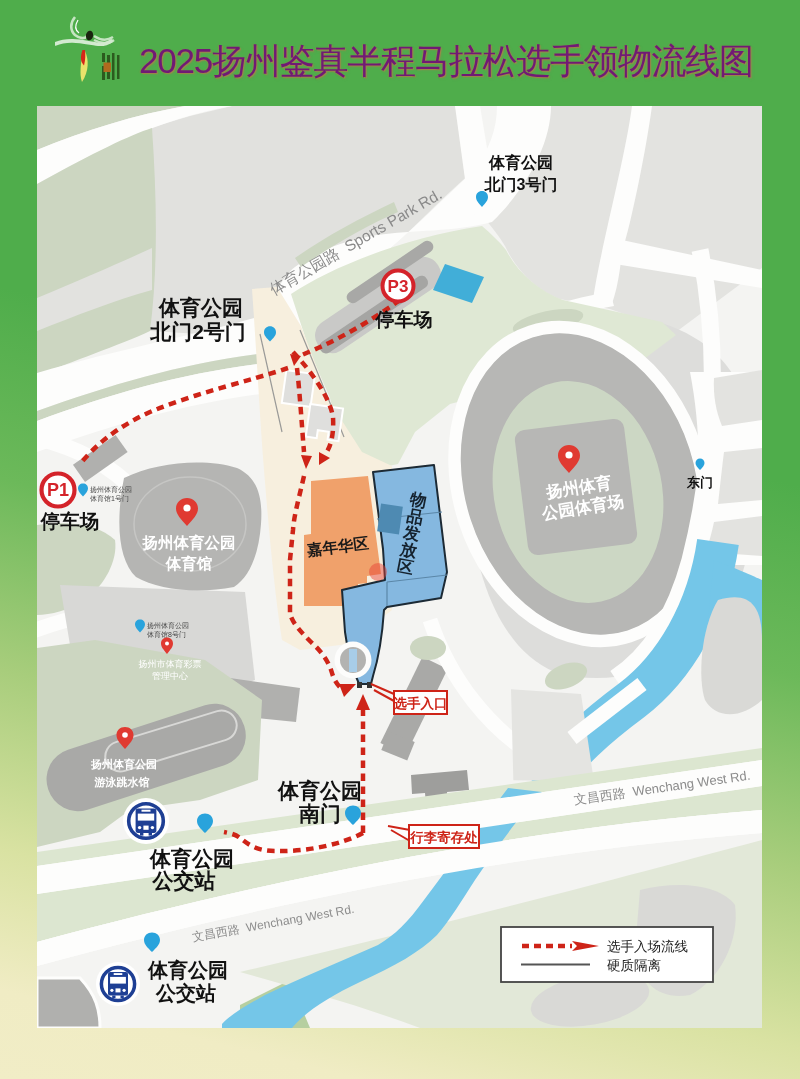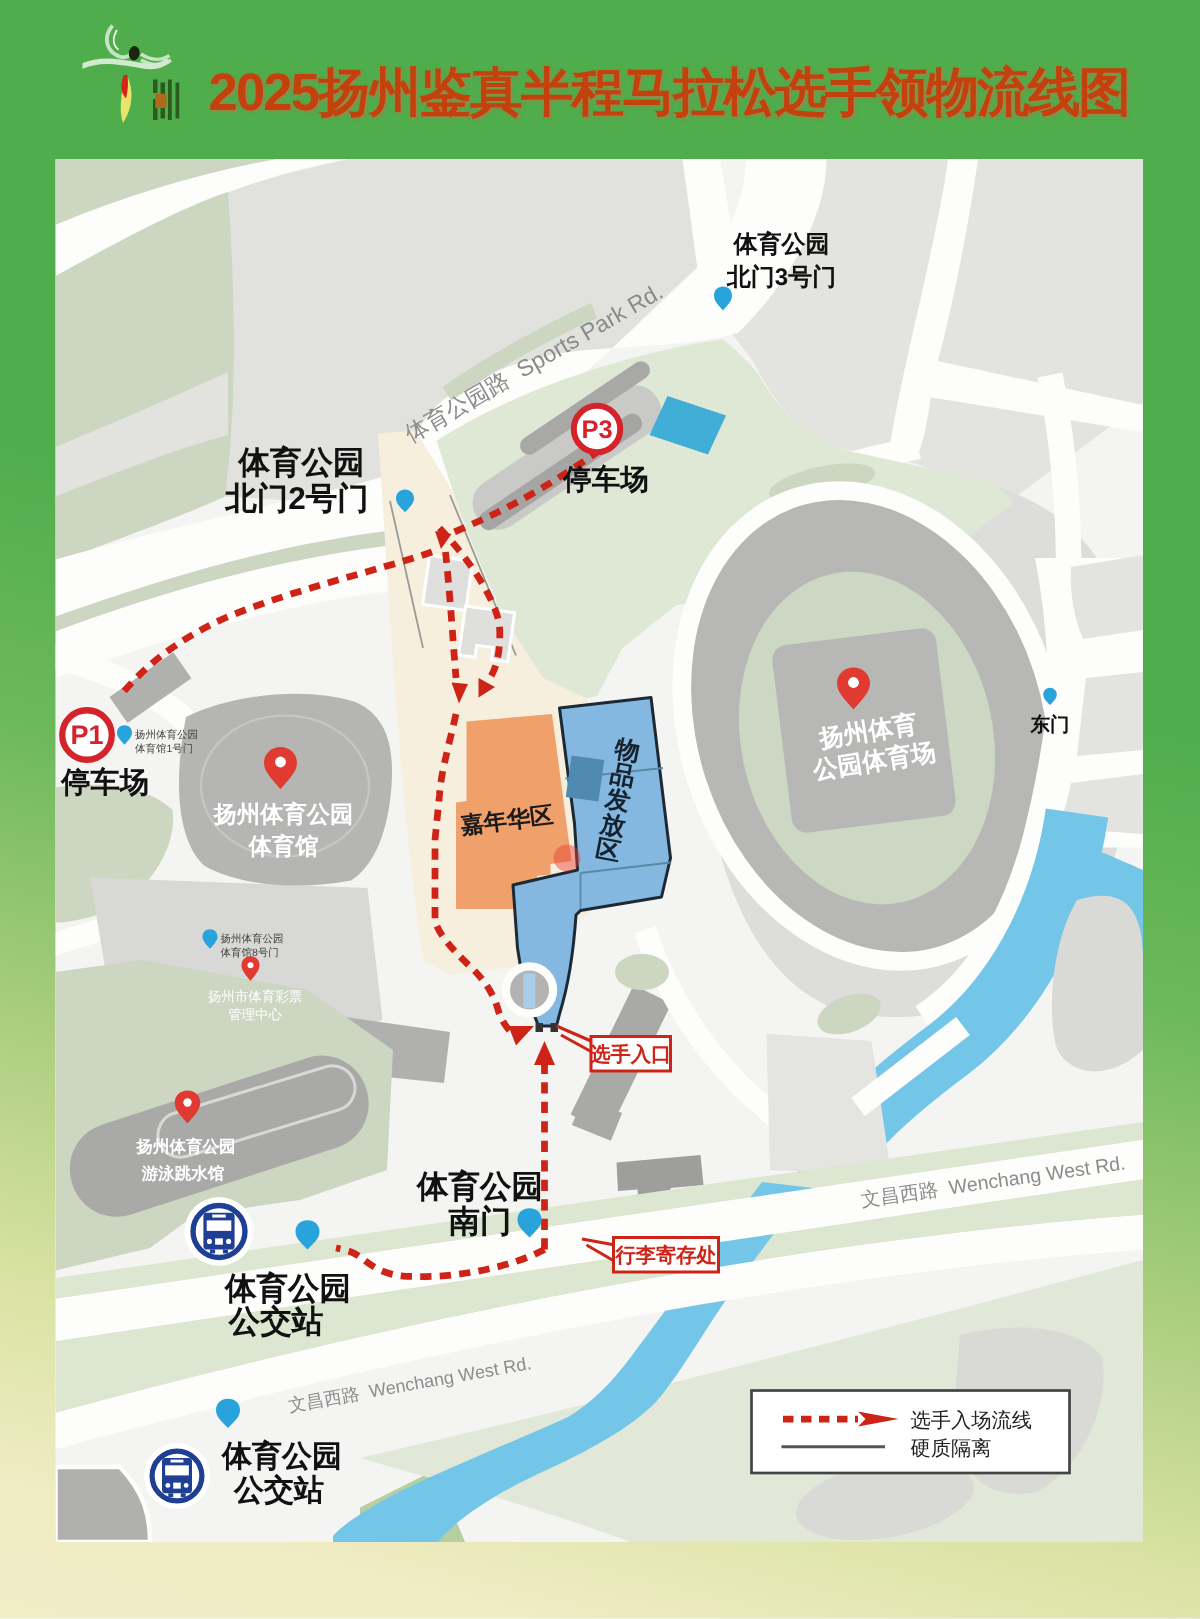--- a/index.html
+++ b/index.html
@@ -26,21 +26,21 @@
     <rect x="52" y="45" width="3" height="24"></rect>
     <rect x="57" y="43" width="2.5" height="27"></rect>
     <rect x="62" y="45" width="2.5" height="24"></rect>
     <rect x="47" y="56" width="3" height="14"></rect>
   </g>
   <rect x="48.5" y="52.5" width="7.5" height="9.5" fill="#b06a1e"></rect>
 </svg>
 </div>
 
 <div class="abs" style="left:139px;top:38px;width:620px;">
-  <span style="font-size:35px;font-weight:bold;color:#c2410c;letter-spacing:-1.2px;white-space:nowrap;
+  <span style="font-size:35px;font-weight:normal;color:#701a75;letter-spacing:-1.2px;white-space:nowrap;
   text-shadow:1px 1px 1px rgba(214,110,65,0.55),-1px 0 1px rgba(214,110,65,0.3),2px 2px 2px rgba(120,150,90,0.35);">2025扬州鉴真半程马拉松选手领物流线图</span>
 </div>
 
 <div class="abs" style="left:37px;top:106px;width:725px;height:922px;background:#f2f2f0;">
 <svg width="725" height="922" viewBox="37 106 725 922">
 <defs>
   <clipPath id="mapclip">
           <rect x="37" y="106" width="725" height="922"></rect>
         </clipPath>
 </defs>

